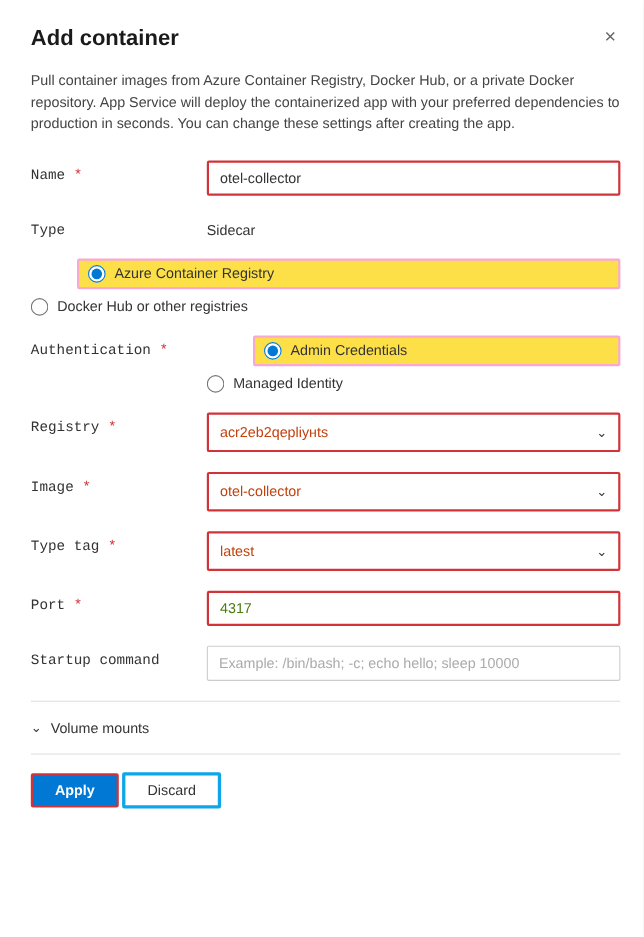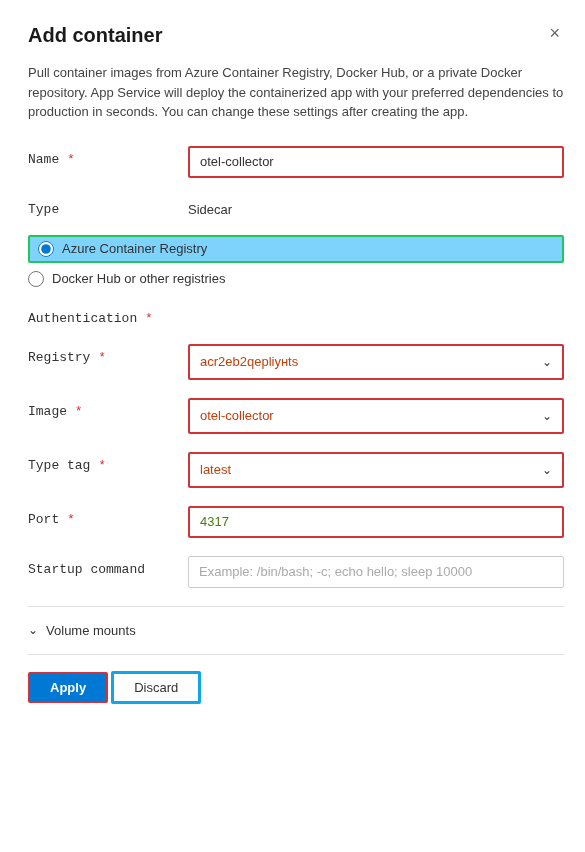--- a/index.html
+++ b/index.html
@@ -104,24 +104,25 @@
       gap: 8px;
       cursor: pointer;
     }
     .radio-item input[type="radio"] {
       width: 16px;
       height: 16px;
       cursor: pointer;
       accent-color: #0078d4;
     }
     .radio-item.selected-radio {
-      border: 2px solid #22c55e;
+      border: 2px solid #f9a8d4;
       padding: 4px 8px;
       border-radius: 2px;
-      background: #7dd3fc;
+      background: #fde047;
+      margin-left: 42px;
     }
     .radio-label {
       font-size: 13px;
       color: #333;
     }
     .select-wrapper {
       position: relative;
       border: 2px solid #d13438;
       border-radius: 2px;
       background: #fff;
@@ -245,20 +246,32 @@
           <span class="radio-label">Docker Hub or other registries</span>
         </label>
       </div>
     </div>
   </div>
 
   <div class="form-row">
     <div class="form-label">
       <span>Authentication</span><span class="required"> *</span>
     </div>
+    <div class="form-control">
+      <div class="radio-group">
+        <label class="radio-item selected-radio">
+          <input type="radio" name="authentication" checked="" style="">
+          <span class="radio-label">Admin Credentials</span>
+        </label>
+        <label class="radio-item">
+          <input type="radio" name="authentication" style="">
+          <span class="radio-label">Managed Identity</span>
+        </label>
+      </div>
+    </div>
   </div>
 
   <div class="form-row">
     <div class="form-label">
       <span>Registry</span><span class="required"> *</span>
     </div>
     <div class="form-control">
       <div class="select-wrapper">
         <select class="select-input">
           <option value="acr2eb2qepliунts">acr2eb2qepliунts</option>

